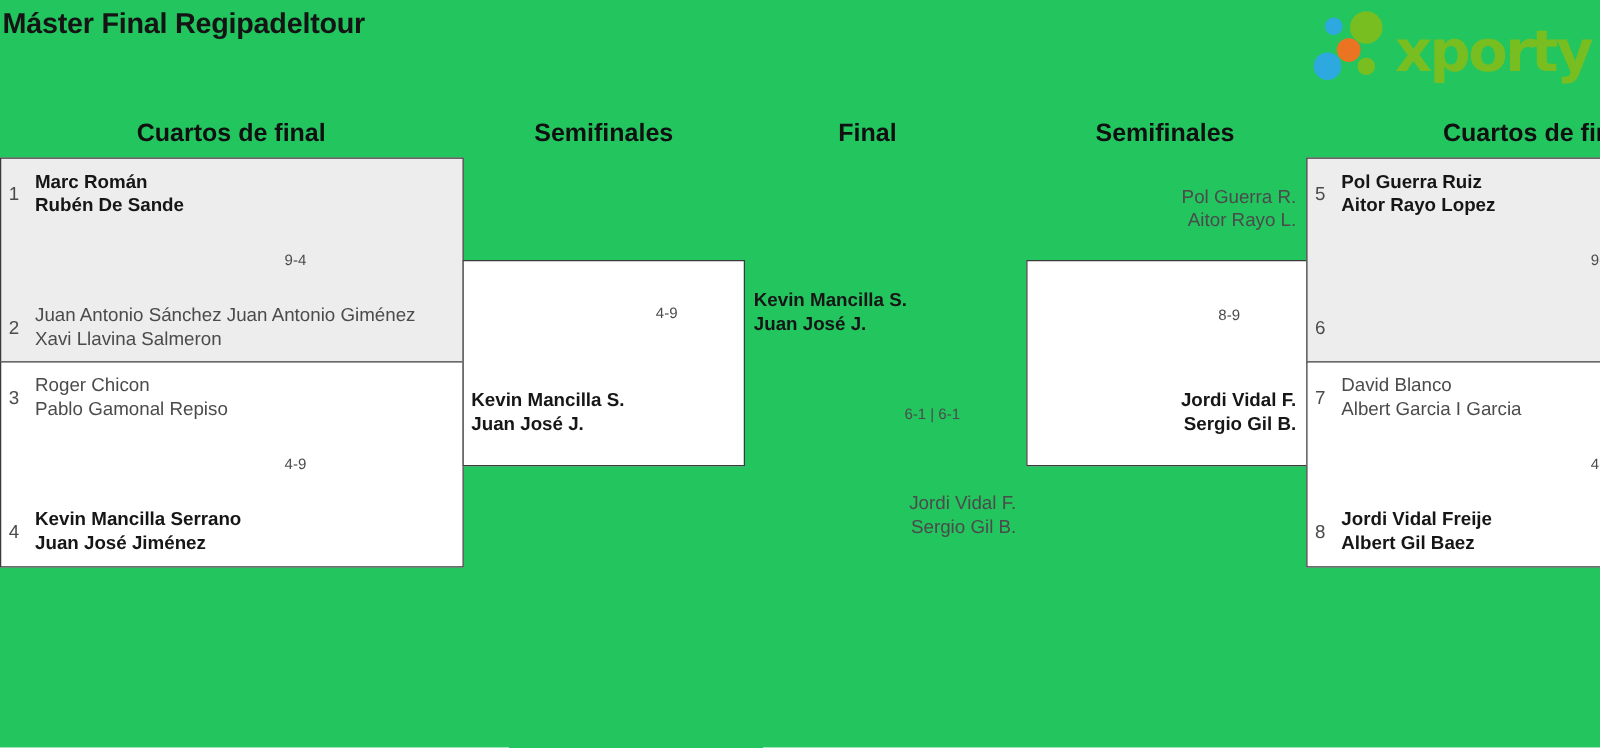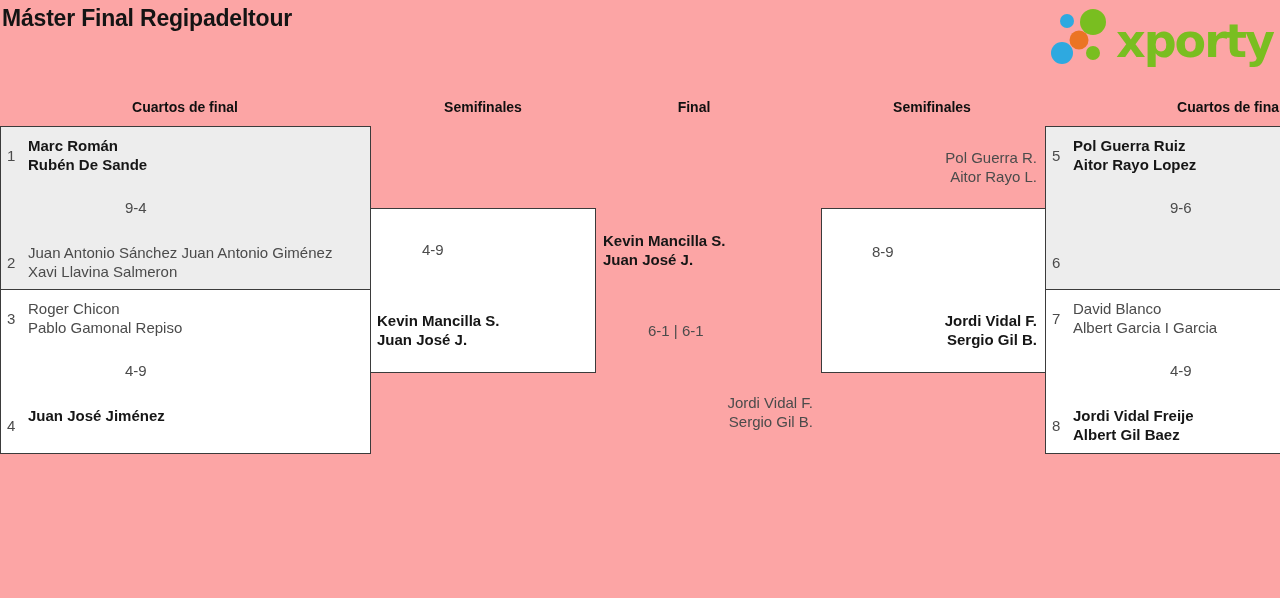--- a/index.html
+++ b/index.html
@@ -1,51 +1,51 @@
 <!DOCTYPE html>
 <html><head>
 <meta charset="utf-8">
 <style>
   * { margin:0; padding:0; box-sizing:border-box; }
   html,body { background:#ffffff; }
   body { font-family:"Liberation Sans","DejaVu Sans",sans-serif; }
   #page {
     position:relative; width:1280px; height:598px;
-    overflow:hidden; background:#fca5a5;
+    overflow:hidden; background:#22c55e;
   }
   .title {
     position:absolute; left:2px; top:2px;
     font-size:23px; line-height:33px; font-weight:700; color:#141414;
     letter-spacing:-0.2px;
   }
   .logo-svg { position:absolute; left:1048px; top:0; }
   .logo-svg text {
     font-family:"DejaVu Sans","Liberation Sans",sans-serif;
     font-weight:bold; font-size:46px; letter-spacing:-2px;
   }
   .hdr {
     position:absolute; top:97px; width:220px; text-align:center;
-    font-size:14px; line-height:20px; font-weight:600; color:#101010;
+    font-size:20px; line-height:20px; font-weight:600; color:#101010;
   }
   .box {
     position:absolute; background:#ffffff; border:1px solid #3b3b3b;
   }
   .box.alt { background:#ededed; }
   .team {
     position:absolute; font-size:15px; line-height:19px;
     color:#4b4b4b; white-space:nowrap;
   }
   .team.win { font-weight:700; color:#161616; }
   .team.right { text-align:right; }
   .seed {
     position:absolute; font-size:15px; line-height:19px; color:#4b4b4b;
   }
   .score {
-    position:absolute; width:120px; text-align:left;
-    font-size:15px; line-height:16px; color:#4b4b4b;
+    position:absolute; width:120px; text-align:right;
+    font-size:12px; line-height:16px; color:#4b4b4b;
   }
 </style>
 </head>
 <body>
 
 <div id="page">
 
   <div class="title">
     <div>Máster Final Regipadeltour</div>
   </div>
@@ -85,20 +85,21 @@
   </div>
 
   <div class="seed" style="left:7px; top:309px;">3</div>
   <div class="team" style="left:28px; top:299px;">
     <div>Roger Chicon</div>
     <div>Pablo Gamonal Repiso</div>
   </div>
   <div class="score" style="left:125px; top:363px;">4-9</div>
   <div class="seed" style="left:7px; top:416px;">4</div>
   <div class="team win" style="left:28px; top:406px;">
+    <div>Kevin Mancilla Serrano</div>
     <div>Juan José Jiménez</div>
   </div>
 
   <div class="score" style="left:422px; top:242px;">4-9</div>
   <div class="team win" style="left:377px; top:311px;">
     <div>Kevin Mancilla S.</div>
     <div>Juan José J.</div>
   </div>
 
   <div class="team win" style="left:603px; top:231px;">

